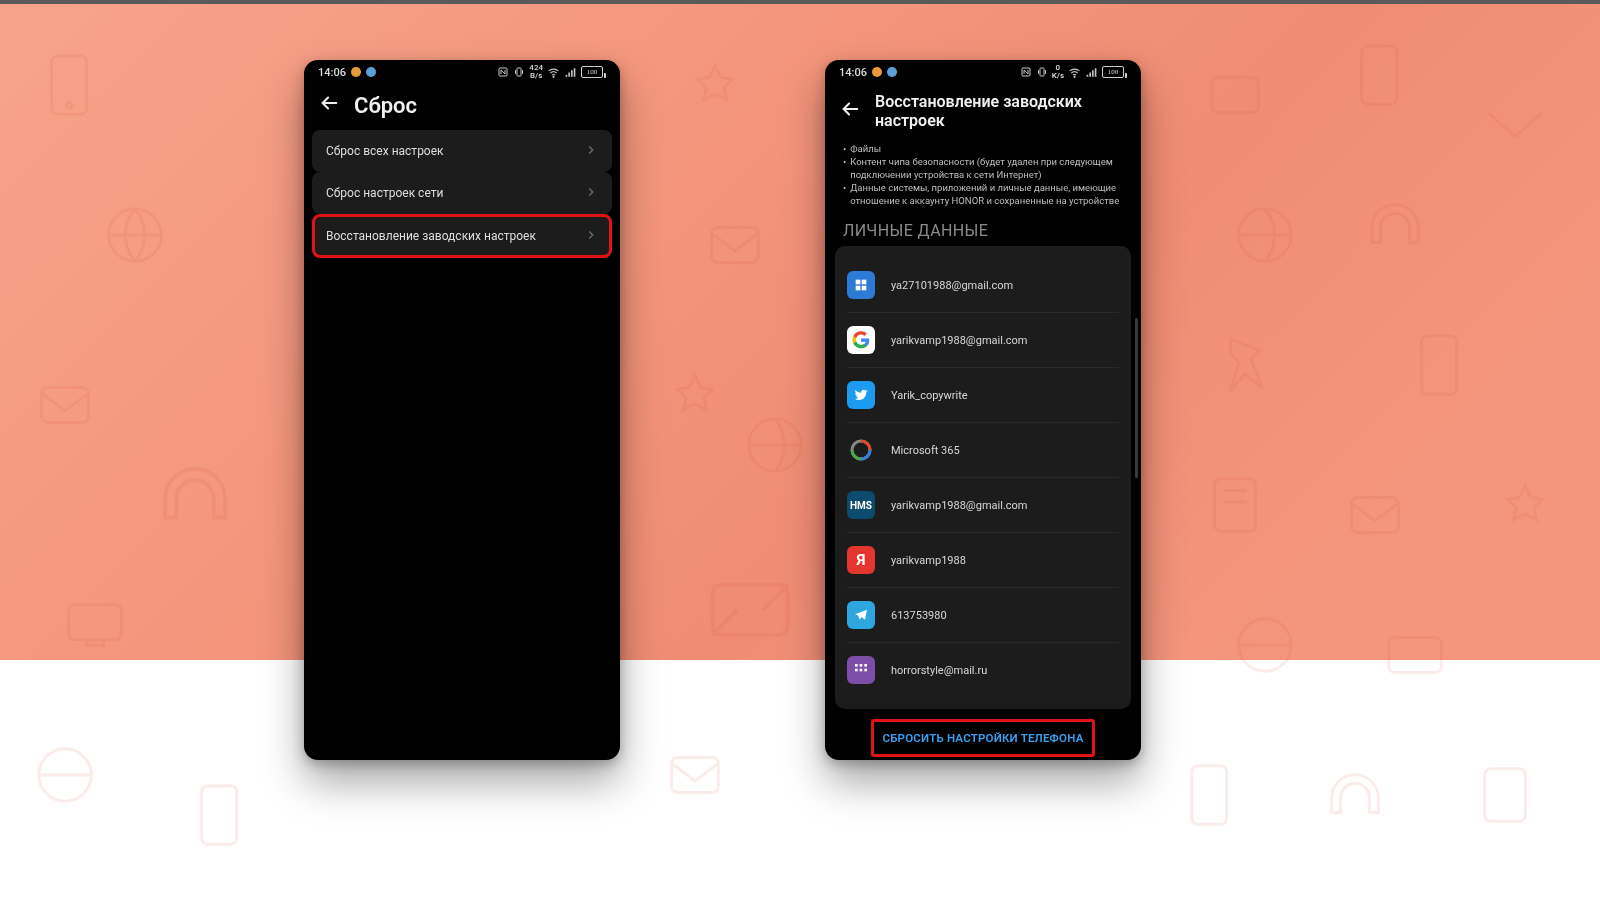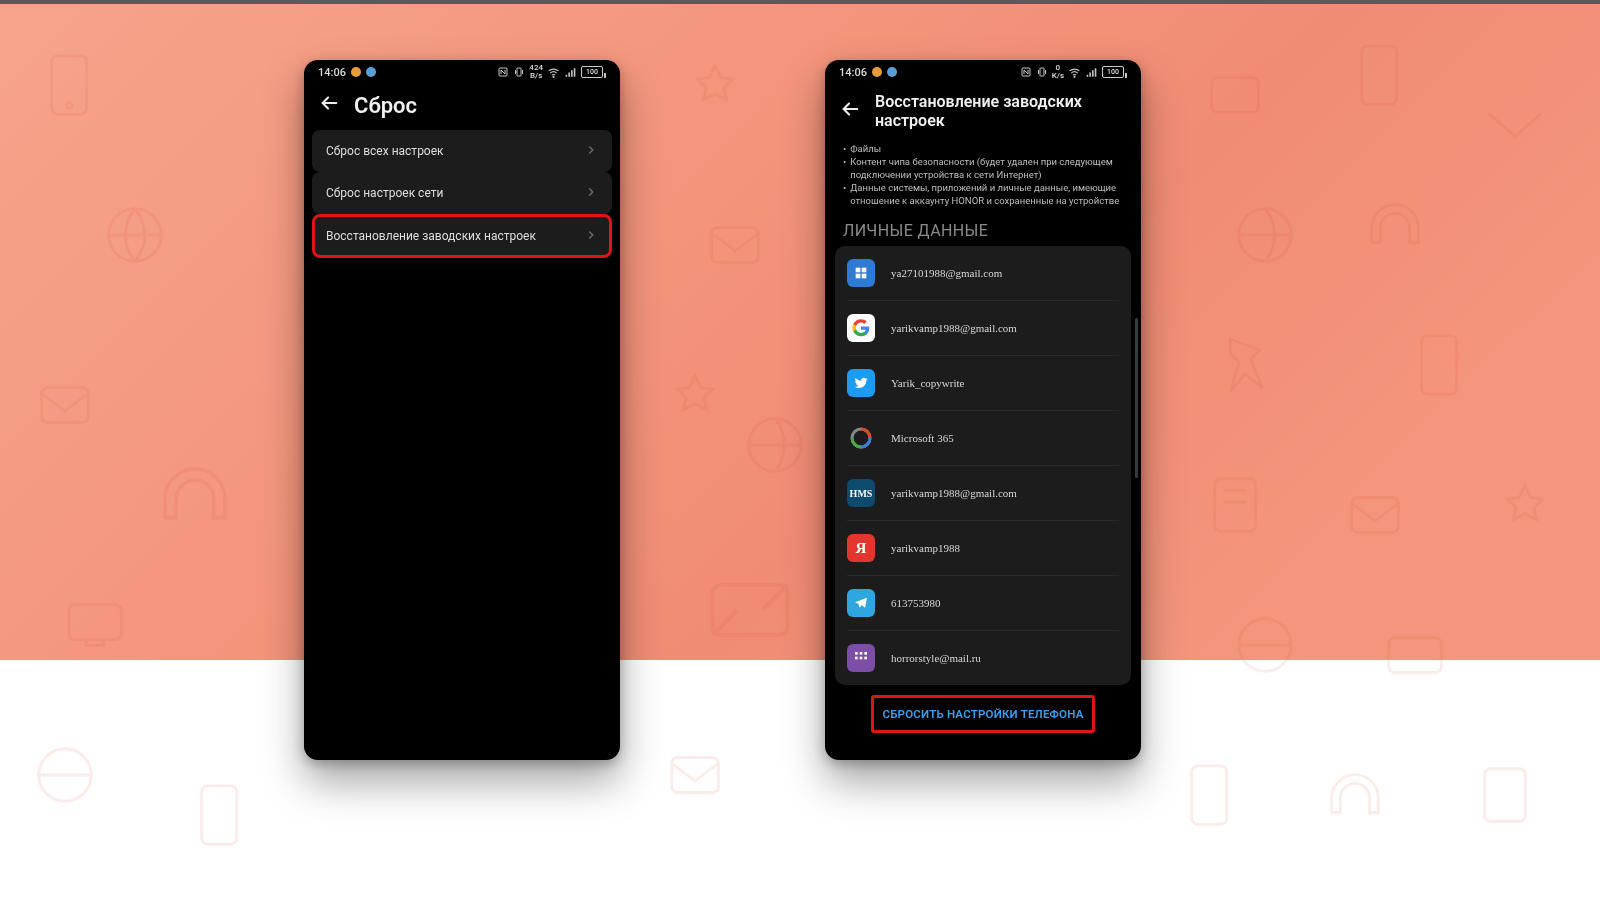--- a/index.html
+++ b/index.html
@@ -16,21 +16,21 @@
   .phone-b{left:825px;top:60px;}
 
   
   .statusbar{display:flex;align-items:center;justify-content:space-between;height:24px;padding:0 14px;font-size:11px;font-weight:500;color:#ddd;}
   .sb-left{display:flex;align-items:center;gap:5px;}
   .sb-right{display:flex;align-items:center;gap:4px;font-size:10px;}
   .sb-dot{width:10px;height:10px;border-radius:50%;background:#e99b3a;display:inline-block;}
   .sb-dot.blue{background:#5aa0d8;}
   .sb-txt{font-size:8px;line-height:8px;text-align:center;}
   .sb-ico{opacity:.9;}
-  .batt{display:inline-flex;align-items:flex-end;}
+  .batt{display:inline-flex;align-items:flex-end;font-family:Liberation Serif, serif;}
   .batt .b-body{width:20px;height:10px;border:1px solid #ccc;border-radius:2px;display:flex;align-items:center;justify-content:center;font-size:7px;}
   .batt .b-tip{width:2px;height:5px;background:#ccc;margin-left:1px;border-radius:0 1px 1px 0;}
 
   
   .titlebar{display:flex;align-items:center;gap:14px;padding:8px 14px 12px;}
   .back{cursor:pointer;}
   .title{font-size:22px;font-weight:600;color:#f0f0f0;}
   .title.small{font-size:16px;}
 
   
@@ -38,21 +38,21 @@
   .opt{display:flex;align-items:center;justify-content:space-between;background:#1c1c1c;border-radius:8px;height:42px;padding:0 14px;cursor:pointer;}
   .opt .label{font-size:12px;color:#dedede;}
   .opt .chev{opacity:.55;}
   .opt.hilite{box-sizing:border-box;border:3px solid #e11314;padding:0 11px;height:44px;}
 
   
   .desc{padding:0 18px 4px;font-size:9.5px;line-height:13px;color:#bfbfbf;}
   .desc .bullet{display:flex;gap:4px;}
   .desc .bullet .dot{flex:0 0 auto;}
   .section-label{font-size:16px;letter-spacing:.4px;color:#8a8a8a;padding:10px 18px 6px;}
-  .accounts{margin:0 10px;background:#1c1c1c;border-radius:10px;padding:0 12px;position:relative;font-family:Liberation Serif, serif;}
+  .accounts{margin:0 10px;background:#1c1c1c;border-radius:10px;padding:12px 12px;position:relative;}
   .accounts::after{content:"";position:absolute;right:-7px;top:72px;width:3px;height:160px;background:#3a3a3a;border-radius:2px;}
   .acct{display:flex;align-items:center;gap:16px;height:54px;border-bottom:1px solid #2a2a2a;}
   .acct:last-child{border-bottom:none;}
   .acct .ico{width:28px;height:28px;border-radius:6px;display:flex;align-items:center;justify-content:center;font-size:10px;font-weight:700;color:#fff;}
   .acct .name{font-size:11px;color:#d7d7d7;}
 
   .ico-win{background:#2e7bd6;}
   .ico-g{background:#fff;border-radius:50%;}
   .ico-tw{background:#1d9bf0;}
   .ico-honor{background:#2a6ed8;font-size:7px;}

